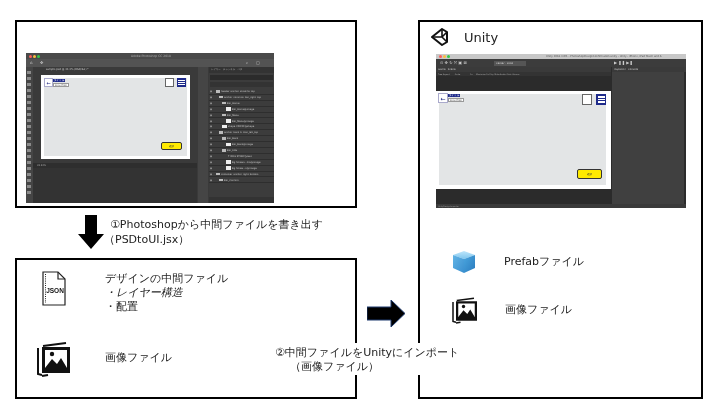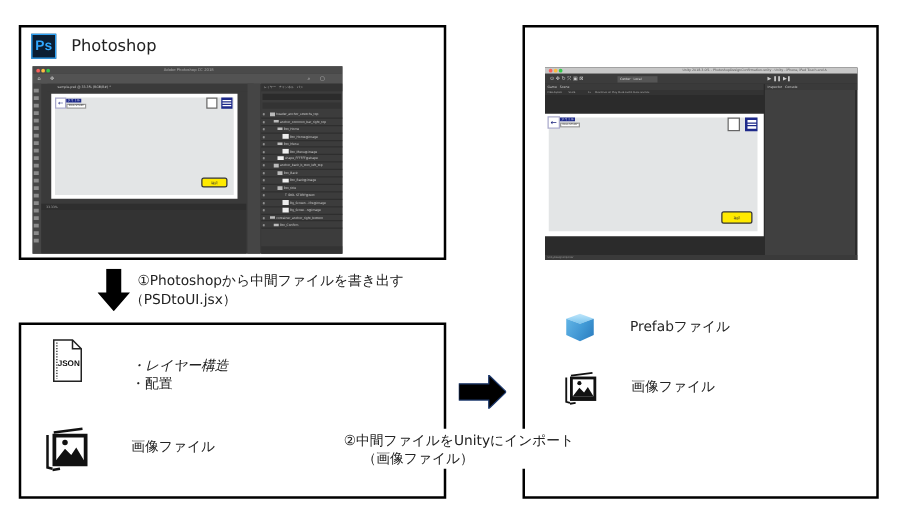--- a/index.html
+++ b/index.html
@@ -46,26 +46,20 @@
   .arrow-right { position: absolute; left: 367px; top: 300px; width: 38px; height: 27px; }
 
   .caption { position: absolute; font-size: 11px; color: #222; white-space: nowrap; line-height: 13px; }
   .text { position: absolute; font-size: 11px; color: #222; white-space: nowrap; line-height: 13px; }
   .mask { position: absolute; background: #fff; }
 </style>
 </head>
 <body>
 
 <div class="box" id="box-ps">
-  <div class="title-row" style="left:8px; top:5px;">
-    <div class="ps-logo">
-        <span>Ps</span>
-      </div>
-    <span class="label">Photoshop</span>
-  </div>
 
   <div class="shot" style="left:9px; top:31px; width:248px; height:150px;">
     <div class="titlebar">
       <span class="dot" style="left:3px;background:#fc605b;"></span>
       <span class="dot" style="left:7px;background:#fdbc40;"></span>
       <span class="dot" style="left:11px;background:#34c84a;"></span>
       <span class="wintitle" style="left:105px;">Adobe Photoshop CC 2018</span>
     </div>
     <div class="toolbar" style="top:6px; height:8px;">
       <span class="tb-glyph" style="left:4px;">⌂</span>
@@ -202,40 +196,48 @@
 <div class="caption" style="left:110px; top:218px;">①Photoshopから中間ファイルを書き出す</div>
 <div class="caption" style="left:104px; top:233px;">（PSDtoUI.jsx）</div>
 
 <div class="box" id="box-mid">
   <svg style="position:absolute; left:25px; top:11px; width:24px; height:35px;" viewBox="0 0 24 35">
     <path d="M1,1 L16,1 L23,8 L23,34 L1,34 Z" fill="#fff" stroke="#222" stroke-width="1.2"></path>
     <path d="M16,1 L16,8 L23,8" fill="none" stroke="#222" stroke-width="1.2"></path>
     <line x1="3.5" y1="3" x2="3.5" y2="32" stroke="#222" stroke-width="1" stroke-dasharray="1,1.2"></line>
     <text x="13" y="22" font-size="6.5" font-weight="bold" text-anchor="middle" font-family="Liberation Sans, sans-serif" fill="#111">JSON</text>
   </svg>
+  <div class="text" style="left:88px; top:12px;">デザインの中間ファイル</div>
   <div class="text" style="left:88px; top:26px;font-style:italic;">・レイヤー構造</div>
   <div class="text" style="left:88px; top:40px;">・配置</div>
 
   <svg style="position:absolute; left:17px; top:80px; width:40px; height:40px;" viewBox="0 0 40 40">
     <path d="M4,8 L4,34 L8,35" fill="none" stroke="#111" stroke-width="2"></path>
     <path d="M9,6 L32,3" fill="none" stroke="#111" stroke-width="2"></path>
     <rect x="8" y="7" width="28" height="26" fill="#111"></rect>
     <rect x="11" y="10" width="22" height="18" fill="#fff"></rect>
     <circle cx="18" cy="14" r="2.2" fill="#111"></circle>
     <polygon points="11,28 18,19 23,24 27,18 33,28" fill="#111"></polygon>
     <path d="M8,36 L14,35" stroke="#111" stroke-width="2"></path>
   </svg>
   <div class="text" style="left:88px; top:91px;">画像ファイル</div>
 </div>
 
 <svg class="arrow-right" viewBox="0 0 38 27">
   <polygon points="0,7 24,7 24,0 38,13.5 24,27 24,20 0,20" fill="#000" stroke="#1e3a6e" stroke-width="1"></polygon>
 </svg>
 
 <div class="box" id="box-unity">
+  <div class="title-row" style="left:10px; top:6px;">
+    <svg width="20" height="18" viewBox="0 0 20 18">
+      <path d="M2,9 L12,1 L17,4 L17,14 L12,17 Z" fill="none" stroke="#111" stroke-width="2" stroke-linejoin="round"></path>
+      <path d="M2,9 L12,9 L17,4 M12,9 L17,14 M12,9 L12,1" fill="none" stroke="#111" stroke-width="1.6"></path>
+    </svg>
+    <span class="label" style="margin-left:14px;">Unity</span>
+  </div>
 
   <div class="shot" style="left:16px; top:32px; width:250px; height:154px; background:#2b2b2b;">
     <div class="titlebar" style="background:#c8c8c8; height:5px;">
       <span class="dot" style="left:3px;top:1px;background:#fc605b;"></span>
       <span class="dot" style="left:7px;top:1px;background:#fdbc40;"></span>
       <span class="dot" style="left:11px;top:1px;background:#34c84a;"></span>
       <span class="wintitle" style="left:110px; color:#555; font-size:2.6px; line-height:5px;">Unity 2018.3.0f1 - PhotoshopDesignConfirmation.unity - Unity - iPhone, iPad Touch and A</span>
     </div>
     <div class="toolbar" style="top:5px; height:8px; background:#3c3c3c;">
       <span class="tb-glyph" style="left:4px;">⊙ ✥ ↻ ⤧ ▣ ⊠</span>

